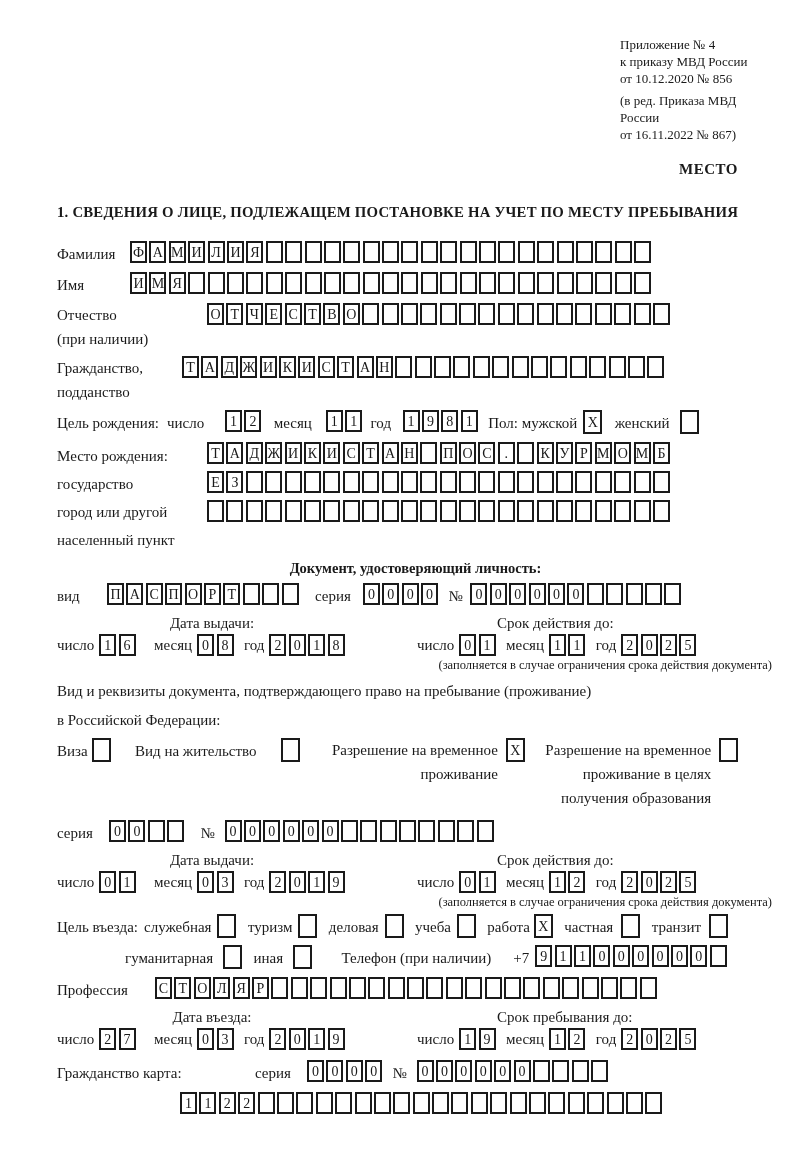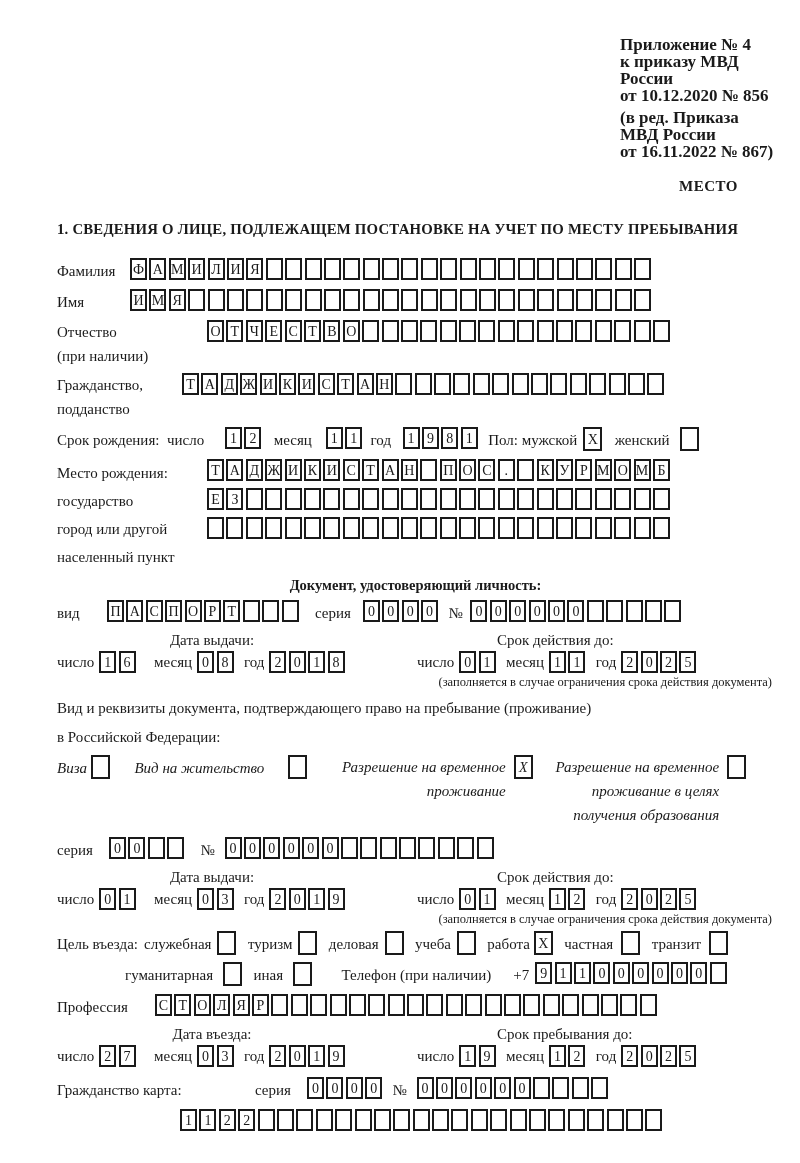--- a/index.html
+++ b/index.html
@@ -5,21 +5,21 @@
   * { box-sizing: border-box; margin: 0; padding: 0; }
   html,body { background:#ffffff; }
   body {
     width: 800px; height: 1163px; overflow: hidden;
     font-family: "Liberation Serif", "DejaVu Serif", serif;
     color: #1a1a1a; font-size: 15px;
   }
   .page { padding: 36px 26px 0 57px; position: relative; width: 800px; }
 
   
-  .appendix { margin-left: 563px; font-size: 17px; line-height: 17px; font-weight: bold; }
+  .appendix { margin-left: 563px; font-size: 13px; line-height: 17px; }
   .appendix .blk2 { margin-top: 5px; }
   .forma { text-align: right; padding-right: 36px; font-weight: bold; font-size: 15px; margin-top: 18px; letter-spacing: .5px; }
 
   
   .title { text-align: center; font-weight: bold; font-size: 15.5px; line-height: 26px; margin-top: 16px; margin-right: 20px; }
   .title .uline { display:inline-block; width: 58px; border-bottom: 2px solid #1a1a1a; height: 14px; margin-left: 8px; }
 
   .sec-heading { font-weight: bold; font-size: 14.8px; margin-top: 26px; margin-bottom: 20px; letter-spacing: .2px; }
 
   
@@ -49,21 +49,21 @@
   .daterow { display: flex; align-items: center; margin-top: 2px; }
   .dgroup { display: flex; align-items: center; }
   .dgroup .dl { margin-right: 5px; }
   .dgroup .cells { margin-right: 8px; text-decoration: underline; }
   .right-group { margin-left: 62px; }
   .dr-note { text-align: right; font-size: 12.5px; padding-right: 2px; margin-top: 2px; margin-bottom: 4px; }
 
   .intro { line-height: 29px; }
 
   
-  .opts { display: flex; align-items: flex-start; margin-top: 3px; font-style: italic; }
+  .opts { display: flex; align-items: flex-start; margin-top: 3px; }
   .opt { display: flex; align-items: flex-start; }
   .opt .ol { line-height: 26px; }
   .opt .ol-c { text-align: right; line-height: 24px; }
   .opt .cb { margin-left: 8px; flex-shrink: 0; }
 
   
   .purpose .opt { margin-right: 9px; }
   .purpose .opt .cb { margin-left: 6px; }
 
   .phone-cells { margin-left: 6px; }
@@ -113,21 +113,21 @@
 
   <div class="row">
     <span class="lbl2 w125">
       <span>Гражданство,</span><br>
       <span>подданство</span>
     </span>
     <span class="cells"><span class="cell">Т</span><span class="cell">А</span><span class="cell">Д</span><span class="cell">Ж</span><span class="cell">И</span><span class="cell">К</span><span class="cell">И</span><span class="cell">С</span><span class="cell">Т</span><span class="cell">А</span><span class="cell">Н</span><span class="cell"></span><span class="cell"></span><span class="cell"></span><span class="cell"></span><span class="cell"></span><span class="cell"></span><span class="cell"></span><span class="cell"></span><span class="cell"></span><span class="cell"></span><span class="cell"></span><span class="cell"></span><span class="cell"></span><span class="cell"></span></span>
   </div>
 
   <div class="row mt6">
-    <span class="lbl" style="width:110px">Срок рождения:</span>
+    <span class="lbl" style="width:110px">Цель рождения:</span>
     <span class="lbl" style="width:58px">число</span>
     <span class="cells" style="margin-right:10px"><span class="cell">1</span><span class="cell">2</span></span>
     <span class="lbl" style="width:52px">месяц</span>
     <span class="cells" style="margin-right:6px"><span class="cell">1</span><span class="cell">1</span></span>
     <span class="lbl" style="width:32px">год</span>
     <span class="cells"><span class="cell">1</span><span class="cell">9</span><span class="cell">8</span><span class="cell">1</span></span>
     <span class="lbl" style="margin-left:8px">Пол: мужской</span>
     <span class="cell cb" style="margin-left:6px">X</span>
     <span class="lbl" style="margin-left:10px">женский</span>
     <span class="cell cb" style="margin-left:10px"></span>

